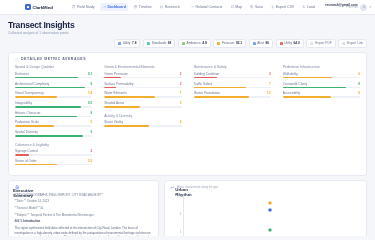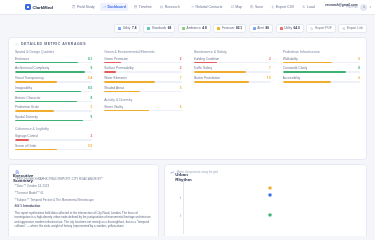--- a/index.html
+++ b/index.html
@@ -209,20 +209,26 @@
           <circle cx="8" cy="5.5" r="2.6"></circle>
           <path d="M3 13.5c0-2.6 2.2-4 5-4s5 1.4 5 4"></path>
         </svg>
     </div>
     <span class="caret">▾</span>
   </div>
 </div>
 
 <div class="page">
 
+  <div class="titlerow">
+    <div>
+      <div class="ptitle">Transect Insights</div>
+      <div class="psub">Collected analysis of 1 observation points</div>
+    </div>
+  </div>
 
   <div class="chiprow">
     <div class="chipspace"></div>
     <div class="chip">
         <span class="dot" id="c0" style="background: rgb(123, 163, 245);"></span>
         <span>Utility</span>
         <span class="val">7.8</span>
       </div>
     <div class="chip">
         <span class="dot" id="c1" style="background: rgb(94, 198, 182);"></span>

